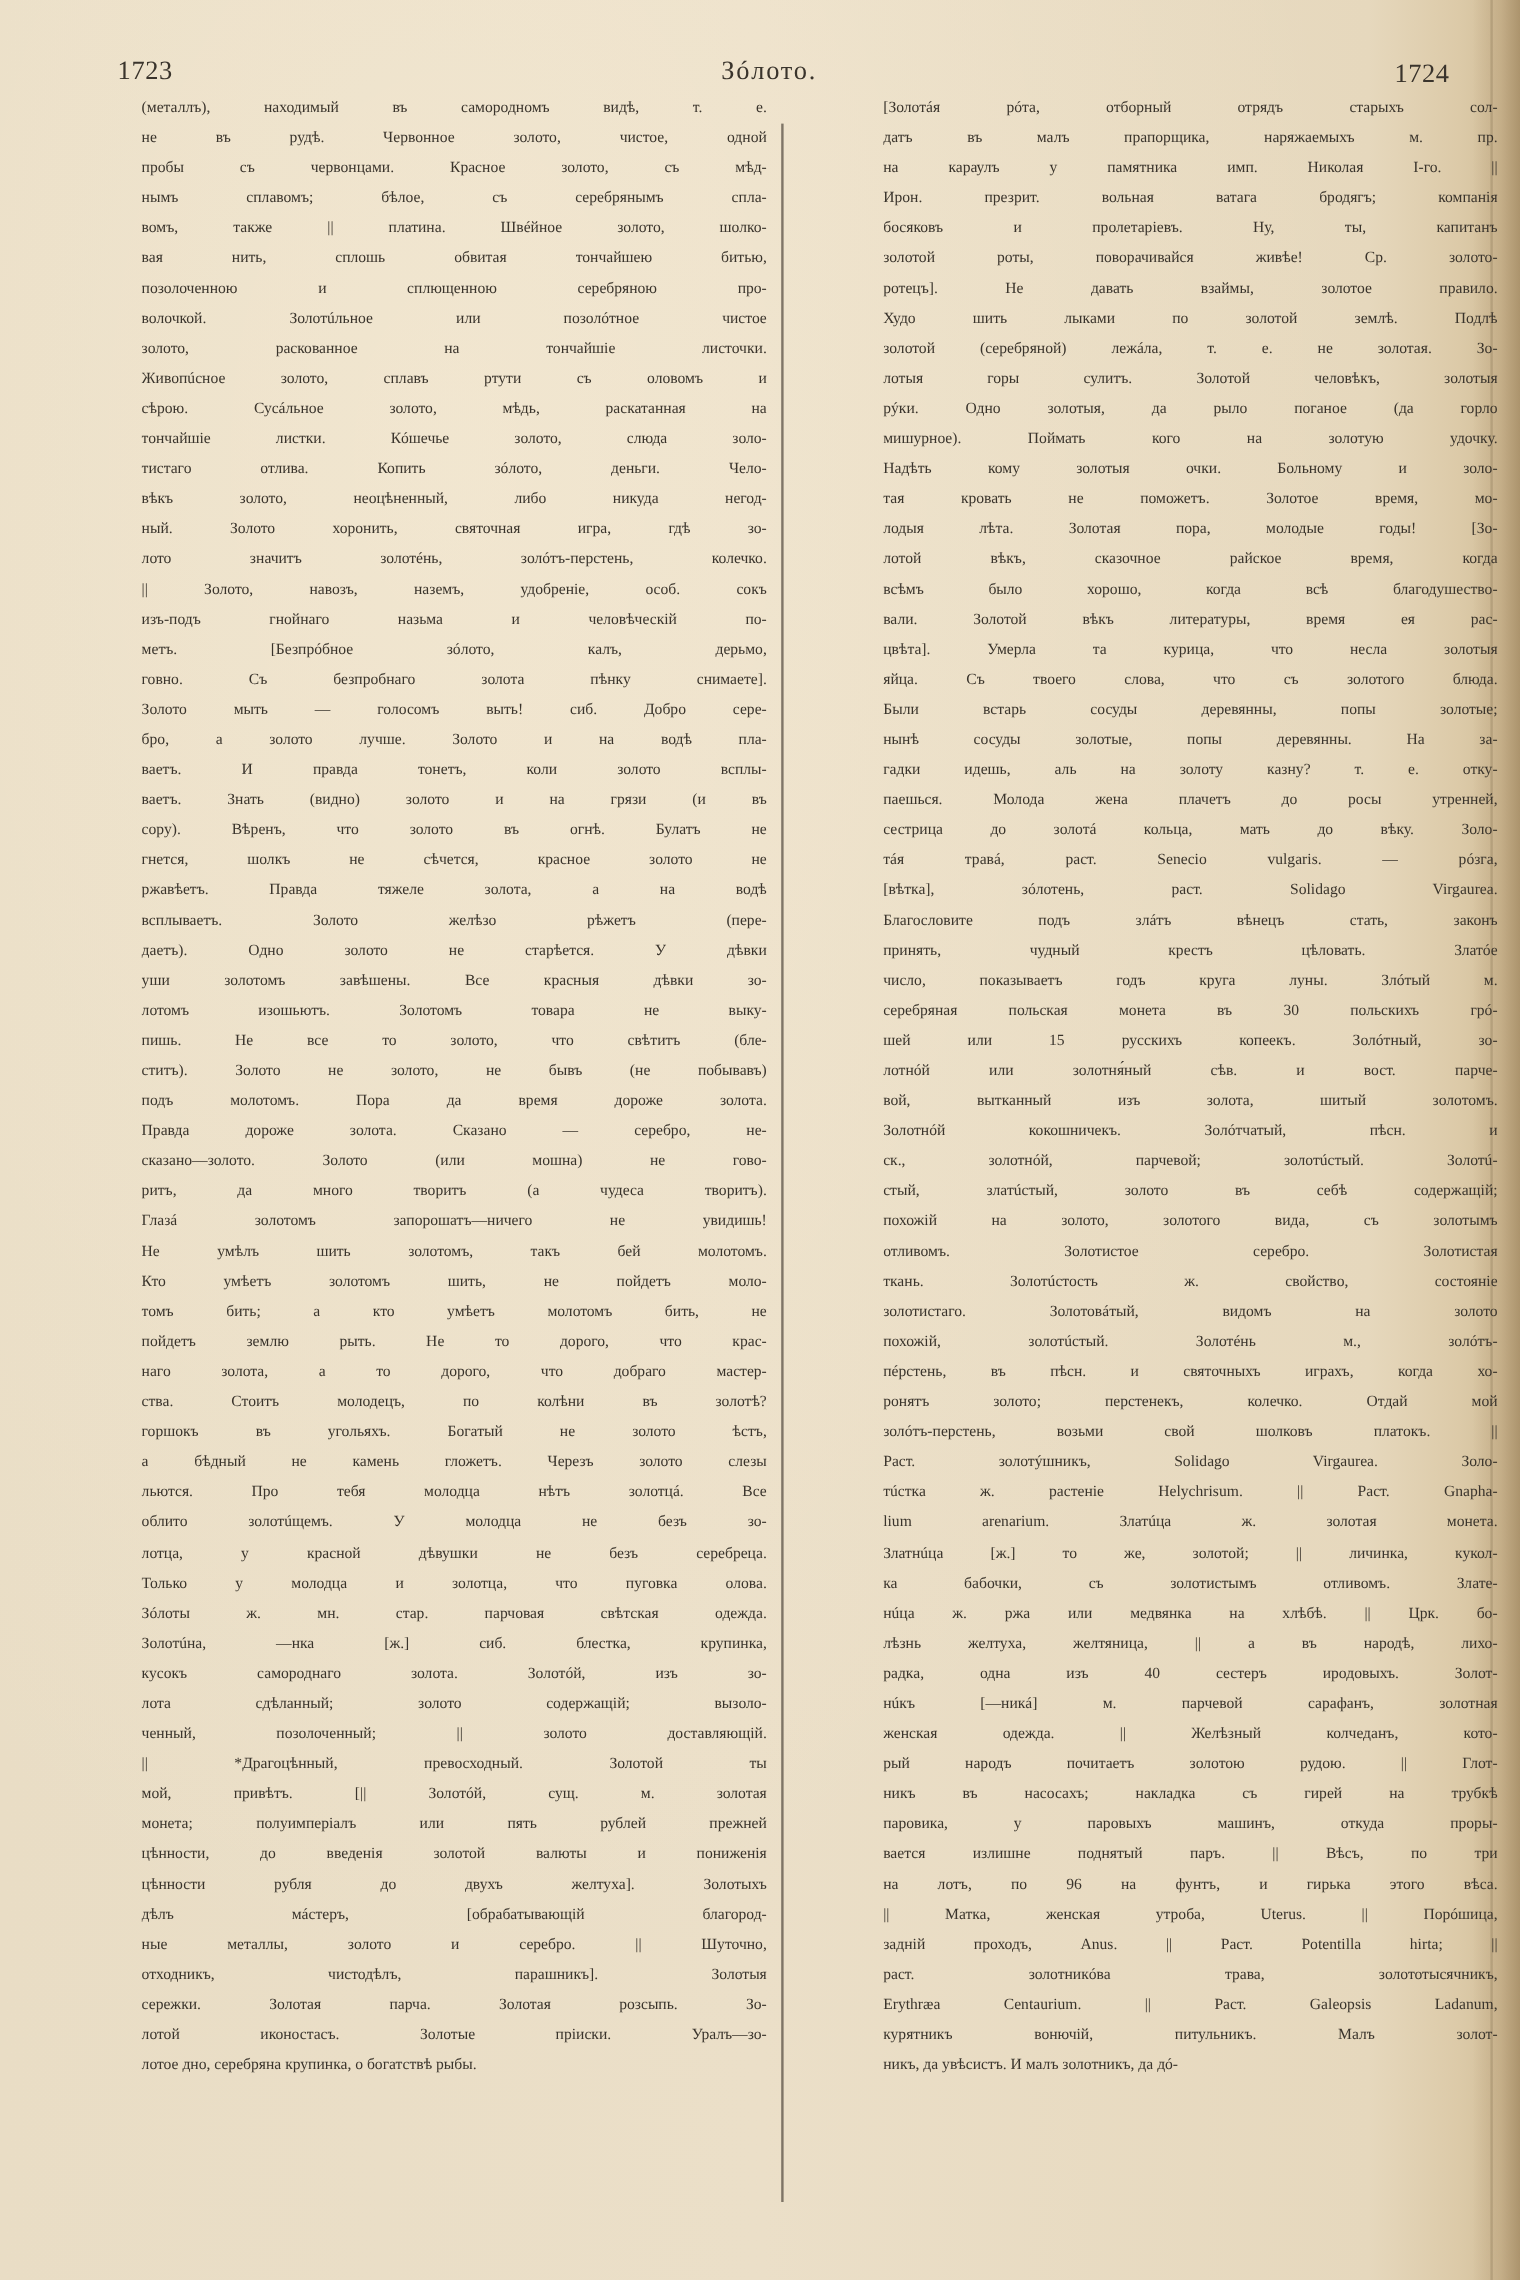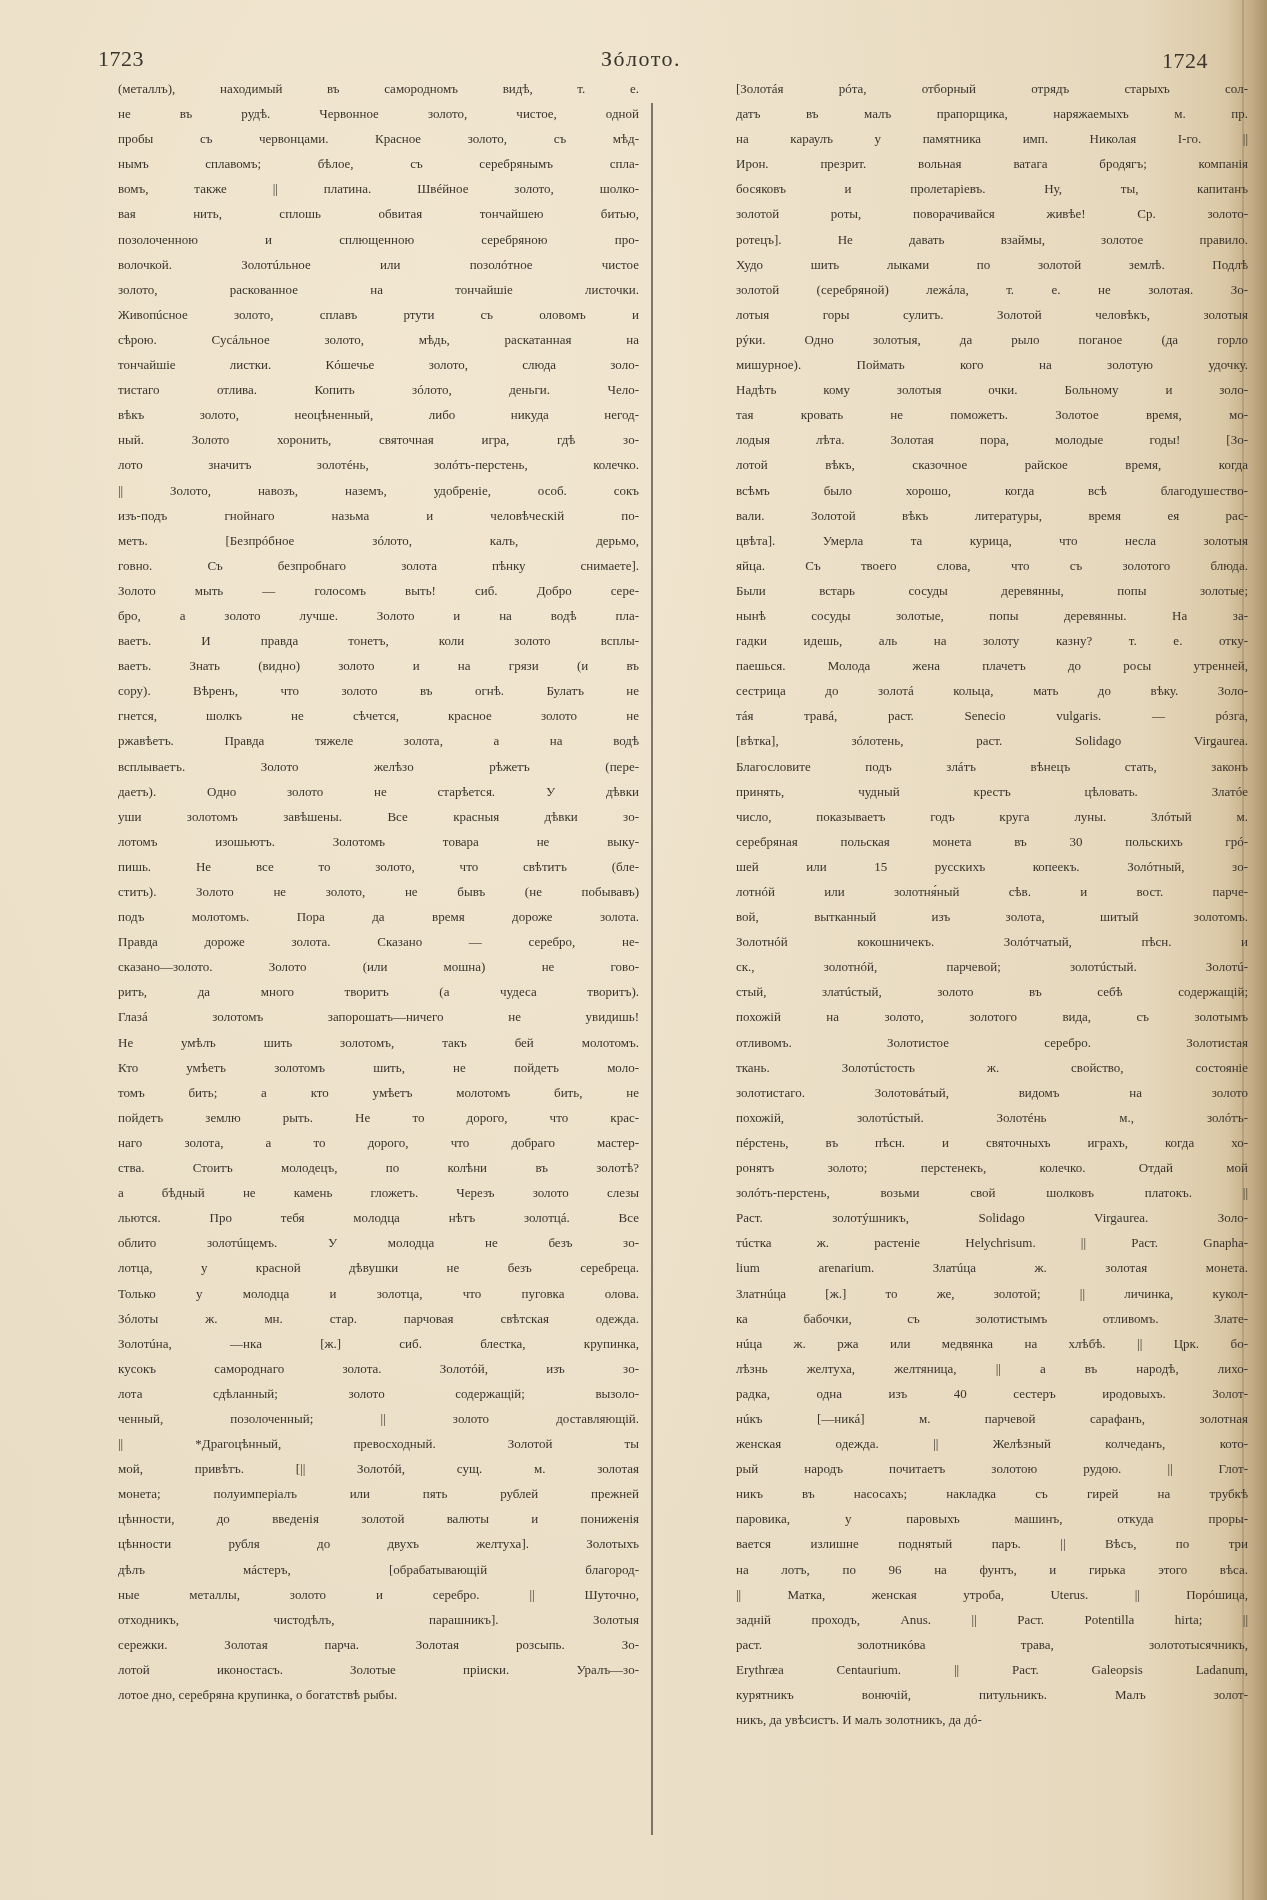--- a/index.html
+++ b/index.html
@@ -96,20 +96,21 @@
     <span class="line">Правда дороже золота. Сказано — серебро, не-</span>
     <span class="line">сказано—золото. Золото (или мошна) не гово-</span>
     <span class="line">ритъ, да много творитъ (а чудеса творитъ).</span>
     <span class="line">Глазá золотомъ запорошатъ—ничего не увидишь!</span>
     <span class="line">Не умѣлъ шить золотомъ, такъ бей молотомъ.</span>
     <span class="line">Кто умѣетъ золотомъ шить, не пойдетъ моло-</span>
     <span class="line">томъ бить; а кто умѣетъ молотомъ бить, не</span>
     <span class="line">пойдетъ землю рыть. Не то дорого, что крас-</span>
     <span class="line">наго золота, а то дорого, что добраго мастер-</span>
     <span class="line">ства. Стоитъ молодецъ, по колѣни въ золотѣ?</span>
+    <span class="line">горшокъ въ угольяхъ. Богатый не золото ѣстъ,</span>
     <span class="line">а бѣдный не камень гложетъ. Черезъ золото слезы</span>
     <span class="line">льются. Про тебя молодца нѣтъ золотцá. Все</span>
     <span class="line">облито золотúщемъ. У молодца не безъ зо-</span>
     <span class="line">лотца, у красной дѣвушки не безъ серебреца.</span>
     <span class="line">Только у молодца и золотца, что пуговка олова.</span>
     <span class="line">Зóлоты ж. мн. стар. парчовая свѣтская одежда.</span>
     <span class="line">Золотúна, —нка [ж.] сиб. блестка, крупинка,</span>
     <span class="line">кусокъ самороднаго золота. Золотóй, изъ зо-</span>
     <span class="line">лота сдѣланный; золото содержащій; вызоло-</span>
     <span class="line">ченный, позолоченный; || золото доставляющій.</span>

